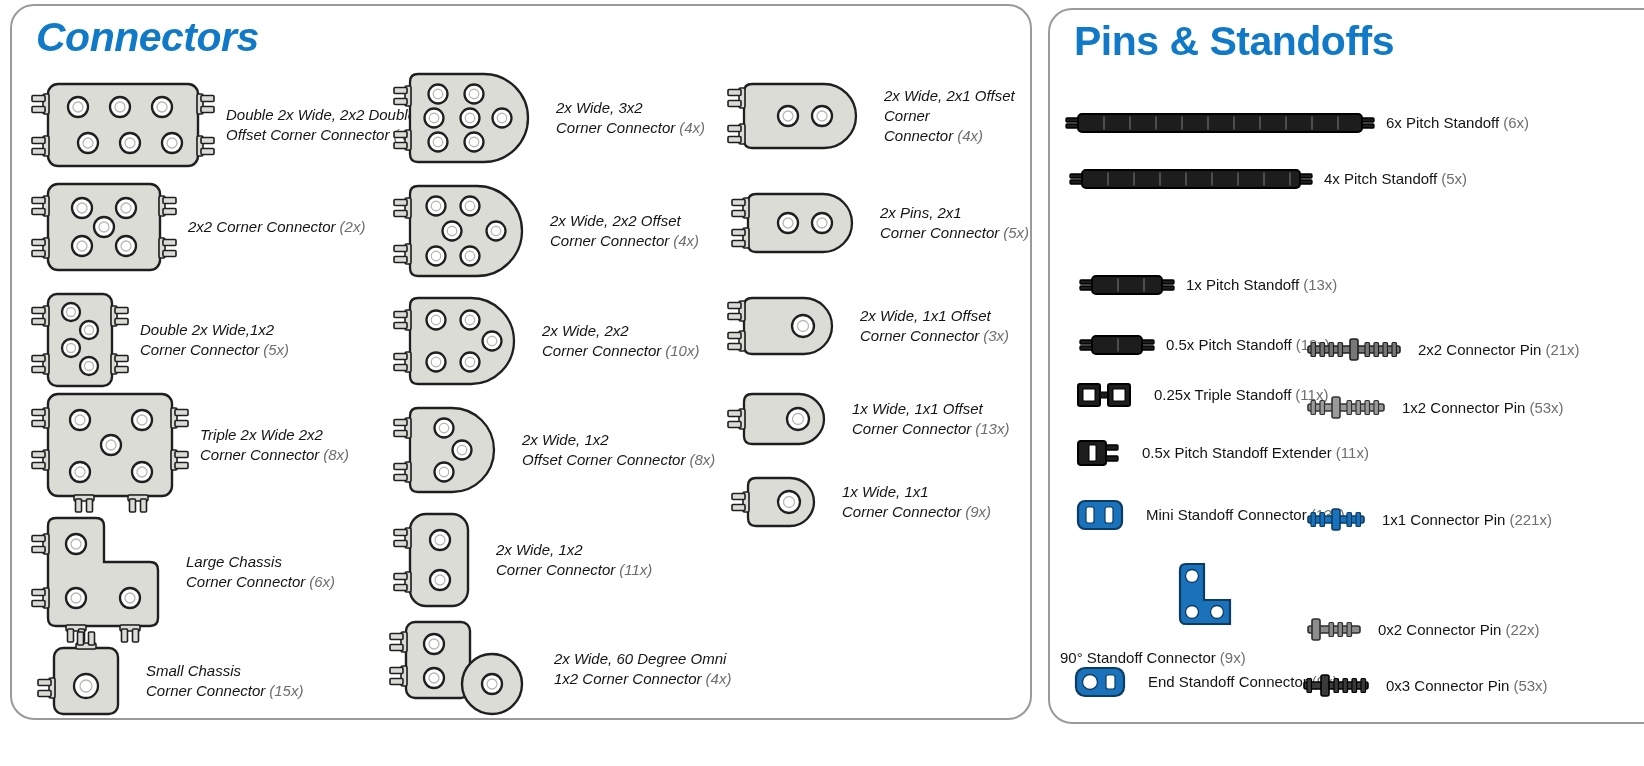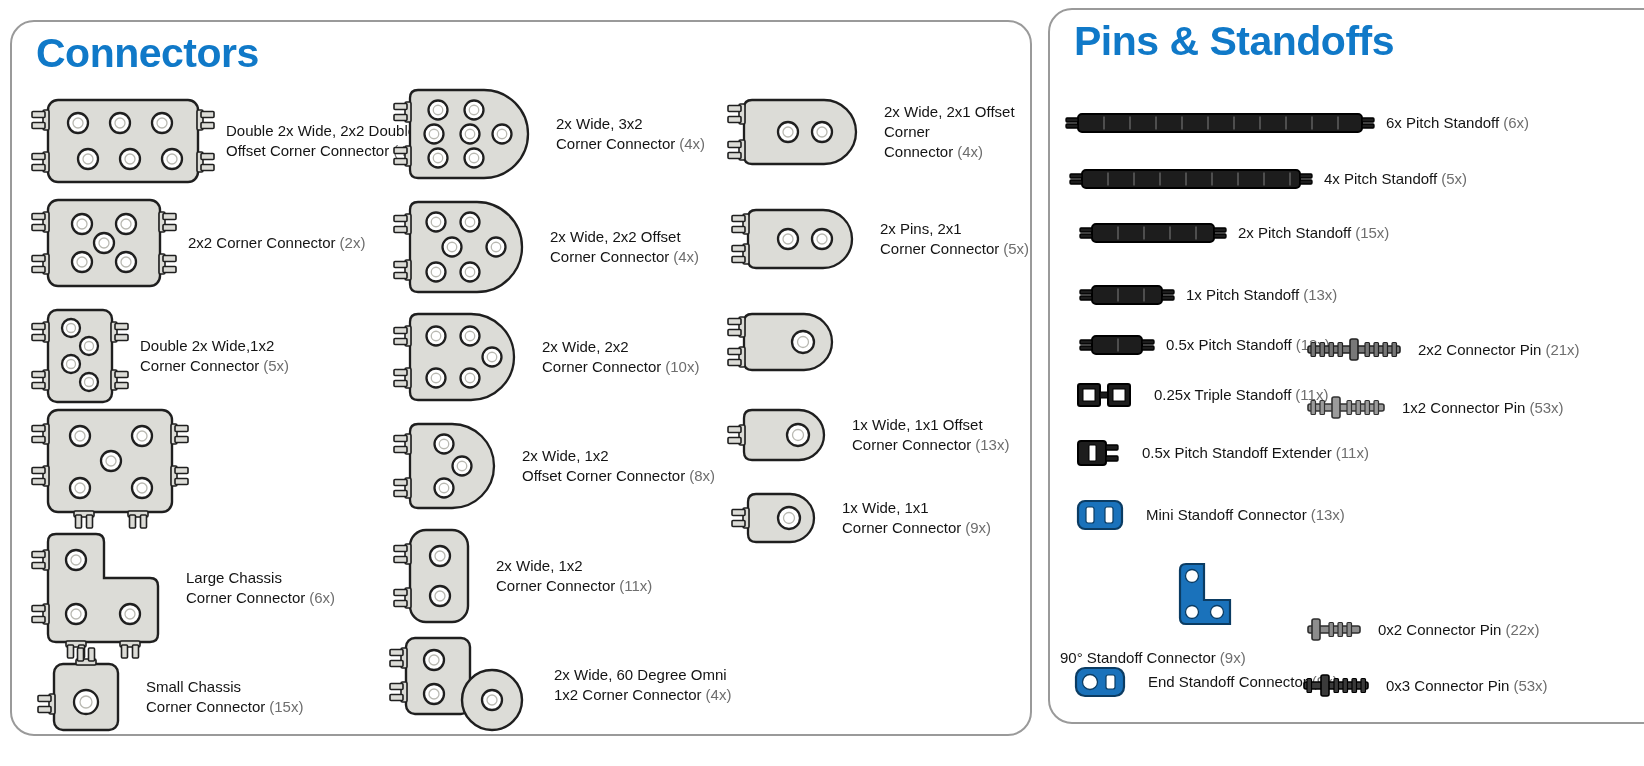--- a/index.html
+++ b/index.html
@@ -1,19 +1,19 @@
 <!DOCTYPE html>
 <html><head>
 <meta charset="utf-8">
 <style>
   html,body{margin:0;padding:0;background:#ffffff;}
   .stage{position:relative;width:1644px;height:766px;background:#fff;
          font-family:"Liberation Sans",sans-serif;color:#161616;overflow:hidden;}
   .panel{position:absolute;background:#fff;border:2px solid #9a9a9a;border-radius:24px;}
-  #connectors-panel{left:10px;top:20px;width:1018px;height:712px;}
+  #connectors-panel{left:10px;top:4px;width:1018px;height:712px;font-style:italic;}
   #pins-panel{left:1048px;top:8px;width:584px;height:712px;padding-left:44px;}
   .ptitle{position:absolute;left:24px;top:8px;font-size:41px;font-weight:bold;
           color:#1079c8;letter-spacing:-0.5px;}
   .item{position:absolute;display:flex;align-items:center;gap:8px;}
   .item.vend{align-items:flex-end;flex-direction:column;}
   .item.vend .lbl{margin-bottom:22px;}
   .icon{flex:0 0 auto;line-height:0;display:block;}
   .lbl{font-size:15px;line-height:1.32;}
   .pname{white-space:pre-line;color:#141414;}
   .pcount{color:#6e6e6e;margin-left:4px;}
@@ -173,20 +173,22 @@
             <circle cx="32" cy="26" r="5" fill="none" stroke="#b9b9b2" stroke-width="1.3"></circle>
             <circle cx="94" cy="26" r="10" fill="#ffffff" stroke="#1f1f1f" stroke-width="2.3"></circle>
             <circle cx="94" cy="26" r="5" fill="none" stroke="#b9b9b2" stroke-width="1.3"></circle>
             <circle cx="63" cy="51" r="10" fill="#ffffff" stroke="#1f1f1f" stroke-width="2.3"></circle>
             <circle cx="63" cy="51" r="5" fill="none" stroke="#b9b9b2" stroke-width="1.3"></circle>
             <circle cx="32" cy="78" r="10" fill="#ffffff" stroke="#1f1f1f" stroke-width="2.3"></circle>
             <circle cx="32" cy="78" r="5" fill="none" stroke="#b9b9b2" stroke-width="1.3"></circle>
             <circle cx="94" cy="78" r="10" fill="#ffffff" stroke="#1f1f1f" stroke-width="2.3"></circle>
             <circle cx="94" cy="78" r="5" fill="none" stroke="#b9b9b2" stroke-width="1.3"></circle>
           </svg></span>
+        <div class="lbl"><span class="pname">Triple 2x Wide 2x2
+Corner Connector</span><span class="pcount">(8x)</span></div>
       </div>
     <div class="item" style="left:16px;top:492px">
         <span class="icon"><svg width="150" height="148" viewBox="-20 -20 150 148">
             <path d="M8 0 L48 0 Q56 0 56 8 L56 44 L102 44 Q110 44 110 52 L110 100 Q110 108 102 108 L8 108 Q0 108 0 100 L0 8 Q0 0 8 0 Z" fill="#dcdcd7" stroke="#1f1f1f" stroke-width="2.4"></path>
             <g transform="translate(0,26) rotate(0)">
               <rect x="-5" y="-10" width="6" height="20" rx="1.5" fill="#dcdcd7" stroke="#1f1f1f" stroke-width="1.6"></rect>
               <rect x="-16" y="-8.5" width="13" height="6" rx="1" fill="#dcdcd7" stroke="#1f1f1f" stroke-width="1.6"></rect>
               <rect x="-16" y="2.5" width="13" height="6" rx="1" fill="#dcdcd7" stroke="#1f1f1f" stroke-width="1.6"></rect>
             </g>
             <g transform="translate(0,80) rotate(0)">
@@ -441,20 +443,22 @@
               <rect x="-16" y="2.5" width="13" height="6" rx="1" fill="#dcdcd7" stroke="#1f1f1f" stroke-width="1.6"></rect>
             </g>
             <g transform="translate(0,43) rotate(0)">
               <rect x="-5" y="-10" width="6" height="20" rx="1.5" fill="#dcdcd7" stroke="#1f1f1f" stroke-width="1.6"></rect>
               <rect x="-16" y="-8.5" width="13" height="6" rx="1" fill="#dcdcd7" stroke="#1f1f1f" stroke-width="1.6"></rect>
               <rect x="-16" y="2.5" width="13" height="6" rx="1" fill="#dcdcd7" stroke="#1f1f1f" stroke-width="1.6"></rect>
             </g>
             <circle cx="59" cy="28" r="11" fill="#ffffff" stroke="#1f1f1f" stroke-width="2.3"></circle>
             <circle cx="59" cy="28" r="5.5" fill="none" stroke="#b9b9b2" stroke-width="1.3"></circle>
           </svg></span>
+        <div class="lbl"><span class="pname">2x Wide, 1x1 Offset
+Corner Connector</span><span class="pcount">(3x)</span></div>
       </div>
     <div class="item" style="left:712px;top:368px">
         <span class="icon"><svg width="120" height="90" viewBox="-20 -20 120 90">
             <path d="M 8 0 L 55 0 A 25 25 0 0 1 55 50 L 8 50 Q 0 50 0 42 L 0 8 Q 0 0 8 0 Z" fill="#dcdcd7" stroke="#1f1f1f" stroke-width="2.3"></path>
             <g transform="translate(0,25) rotate(0)">
               <rect x="-5" y="-10" width="6" height="20" rx="1.5" fill="#dcdcd7" stroke="#1f1f1f" stroke-width="1.6"></rect>
               <rect x="-16" y="-8.5" width="13" height="6" rx="1" fill="#dcdcd7" stroke="#1f1f1f" stroke-width="1.6"></rect>
               <rect x="-16" y="2.5" width="13" height="6" rx="1" fill="#dcdcd7" stroke="#1f1f1f" stroke-width="1.6"></rect>
             </g>
             <circle cx="54" cy="25" r="11" fill="#ffffff" stroke="#1f1f1f" stroke-width="2.3"></circle>
@@ -513,35 +517,21 @@
             <line x1="156" y1="2.5" x2="156" y2="15.5" stroke="#4e4e4e" stroke-width="2"></line>
             <line x1="182" y1="2.5" x2="182" y2="15.5" stroke="#4e4e4e" stroke-width="2"></line>
             <line x1="208" y1="2.5" x2="208" y2="15.5" stroke="#4e4e4e" stroke-width="2"></line>
             <rect x="-12" y="4" width="12" height="4" rx="1" fill="#1d1d1d" stroke="#000" stroke-width="1.3"></rect>
             <rect x="-12" y="10" width="12" height="4" rx="1" fill="#1d1d1d" stroke="#000" stroke-width="1.3"></rect>
             <rect x="218" y="4" width="12" height="4" rx="1" fill="#1d1d1d" stroke="#000" stroke-width="1.3"></rect>
             <rect x="218" y="10" width="12" height="4" rx="1" fill="#1d1d1d" stroke="#000" stroke-width="1.3"></rect>
           </svg></span>
         <div class="lbl"><span class="pname">4x Pitch Standoff</span><span class="pcount">(5x)</span></div>
       </div>
-    <div class="item" style="left:26px;top:198px">
-        <span class="icon"><svg width="154" height="50" viewBox="-16 -16 154 50">
-            <rect x="0" y="0" width="122" height="18" rx="4" fill="#1d1d1d" stroke="#000" stroke-width="2"></rect>
-            <line x1="26" y1="2.5" x2="26" y2="15.5" stroke="#4e4e4e" stroke-width="2"></line>
-            <line x1="52" y1="2.5" x2="52" y2="15.5" stroke="#4e4e4e" stroke-width="2"></line>
-            <line x1="78" y1="2.5" x2="78" y2="15.5" stroke="#4e4e4e" stroke-width="2"></line>
-            <line x1="104" y1="2.5" x2="104" y2="15.5" stroke="#4e4e4e" stroke-width="2"></line>
-            <rect x="-12" y="4" width="12" height="4" rx="1" fill="#1d1d1d" stroke="#000" stroke-width="1.3"></rect>
-            <rect x="-12" y="10" width="12" height="4" rx="1" fill="#1d1d1d" stroke="#000" stroke-width="1.3"></rect>
-            <rect x="122" y="4" width="12" height="4" rx="1" fill="#1d1d1d" stroke="#000" stroke-width="1.3"></rect>
-            <rect x="122" y="10" width="12" height="4" rx="1" fill="#1d1d1d" stroke="#000" stroke-width="1.3"></rect>
-          </svg></span>
-        <div class="lbl"><span class="pname">2x Pitch Standoff</span><span class="pcount">(15x)</span></div>
-      </div>
-    <div class="item" style="left:26px;top:260px">
+    <div class="item" style="left:26px;top:250px">
         <span class="icon"><svg width="102" height="50" viewBox="-16 -16 102 50">
             <rect x="0" y="0" width="70" height="18" rx="4" fill="#1d1d1d" stroke="#000" stroke-width="2"></rect>
             <line x1="26" y1="2.5" x2="26" y2="15.5" stroke="#4e4e4e" stroke-width="2"></line>
             <line x1="52" y1="2.5" x2="52" y2="15.5" stroke="#4e4e4e" stroke-width="2"></line>
             <rect x="-12" y="4" width="12" height="4" rx="1" fill="#1d1d1d" stroke="#000" stroke-width="1.3"></rect>
             <rect x="-12" y="10" width="12" height="4" rx="1" fill="#1d1d1d" stroke="#000" stroke-width="1.3"></rect>
             <rect x="70" y="4" width="12" height="4" rx="1" fill="#1d1d1d" stroke="#000" stroke-width="1.3"></rect>
             <rect x="70" y="10" width="12" height="4" rx="1" fill="#1d1d1d" stroke="#000" stroke-width="1.3"></rect>
           </svg></span>
         <div class="lbl"><span class="pname">1x Pitch Standoff</span><span class="pcount">(13x)</span></div>
@@ -623,20 +613,31 @@
             <rect x="3" y="4.5" width="4.5" height="14" rx="1" fill="#9b9b9b" stroke="#333333" stroke-width="1.2"></rect>
             <rect x="12" y="4.5" width="4.5" height="14" rx="1" fill="#9b9b9b" stroke="#333333" stroke-width="1.2"></rect>
             <rect x="39" y="4.5" width="4.5" height="14" rx="1" fill="#9b9b9b" stroke="#333333" stroke-width="1.2"></rect>
             <rect x="48" y="4.5" width="4.5" height="14" rx="1" fill="#9b9b9b" stroke="#333333" stroke-width="1.2"></rect>
             <rect x="57" y="4.5" width="4.5" height="14" rx="1" fill="#9b9b9b" stroke="#333333" stroke-width="1.2"></rect>
             <rect x="66" y="4.5" width="4.5" height="14" rx="1" fill="#9b9b9b" stroke="#333333" stroke-width="1.2"></rect>
             <rect x="24" y="1" width="8" height="21" rx="2" fill="#9b9b9b" stroke="#333333" stroke-width="1.6"></rect>
           </svg></span>
         <div class="lbl"><span class="pname">1x2 Connector Pin</span><span class="pcount">(53x)</span></div>
       </div>
+    <div class="item" style="left:248px;top:488px">
+        <span class="icon"><svg width="76" height="43" viewBox="-10 -10 76 43">
+            <rect x="0" y="8" width="56" height="7" rx="2" fill="#1a72bb" stroke="#0b3c63" stroke-width="1.6"></rect>
+            <rect x="3" y="4.5" width="4.5" height="14" rx="1" fill="#1a72bb" stroke="#0b3c63" stroke-width="1.2"></rect>
+            <rect x="12" y="4.5" width="4.5" height="14" rx="1" fill="#1a72bb" stroke="#0b3c63" stroke-width="1.2"></rect>
+            <rect x="39" y="4.5" width="4.5" height="14" rx="1" fill="#1a72bb" stroke="#0b3c63" stroke-width="1.2"></rect>
+            <rect x="48" y="4.5" width="4.5" height="14" rx="1" fill="#1a72bb" stroke="#0b3c63" stroke-width="1.2"></rect>
+            <rect x="24" y="1" width="8" height="21" rx="2" fill="#1a72bb" stroke="#0b3c63" stroke-width="1.6"></rect>
+          </svg></span>
+        <div class="lbl"><span class="pname">1x1 Connector Pin</span><span class="pcount">(221x)</span></div>
+      </div>
     <div class="item" style="left:248px;top:598px">
         <span class="icon"><svg width="72" height="43" viewBox="-10 -10 72 43">
             <rect x="0" y="8" width="52" height="7" rx="2" fill="#8d8d8d" stroke="#2e2e2e" stroke-width="1.6"></rect>
             <rect x="21" y="4.5" width="4.5" height="14" rx="1" fill="#8d8d8d" stroke="#2e2e2e" stroke-width="1.2"></rect>
             <rect x="30" y="4.5" width="4.5" height="14" rx="1" fill="#8d8d8d" stroke="#2e2e2e" stroke-width="1.2"></rect>
             <rect x="39" y="4.5" width="4.5" height="14" rx="1" fill="#8d8d8d" stroke="#2e2e2e" stroke-width="1.2"></rect>
             <rect x="4" y="1" width="8" height="21" rx="2" fill="#8d8d8d" stroke="#2e2e2e" stroke-width="1.6"></rect>
           </svg></span>
         <div class="lbl"><span class="pname">0x2 Connector Pin</span><span class="pcount">(22x)</span></div>
       </div>

